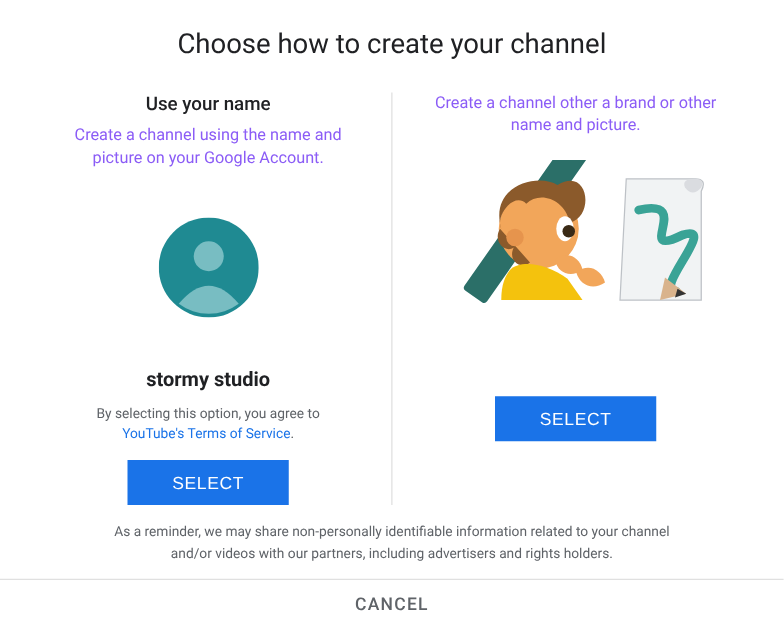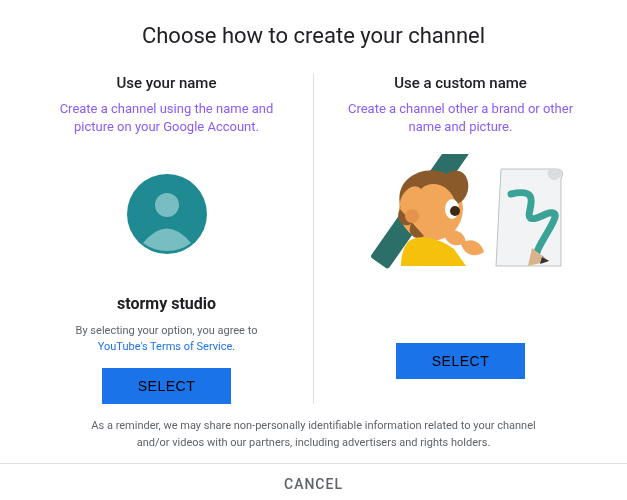--- a/index.html
+++ b/index.html
@@ -9,21 +9,21 @@
     .option { flex: 1; display: flex; flex-direction: column; align-items: center; padding: 0 20px; min-height: 300px; position: relative; }
     .option.left { border-right: 1px solid #e0e0e0; }
     .option-heading { font-size: 15px; font-weight: 500; margin-bottom: 8px; }
     .option-desc { font-size: 13px; color: #8b5cf6; text-align: center; line-height: 1.4; margin-bottom: 18px; }
     .illustration-area { height: 120px; display: flex; align-items: center; justify-content: center; margin-bottom: 12px; }
     .avatar { width: 80px; height: 80px; }
     .custom-illustration { width: 210px; height: 120px; }
     .user-name { font-size: 16px; font-weight: 700; margin-top: 8px; margin-bottom: 10px; }
     .agree { font-size: 11px; color: #5f6368; text-align: center; line-height: 1.4; }
     .agree a { color: #1a73e8; text-decoration: none; }
-    .select-btn { margin-top: 14px; background: #1a73e8; color: #000000; border: none; padding: 10px 36px; font-size: 14px; font-weight: 500; cursor: pointer; letter-spacing: 0.5px; }
+    .select-btn { margin-top: 14px; background: #1a73e8; color: #ffffff; border: none; padding: 10px 36px; font-size: 14px; font-weight: 500; cursor: pointer; letter-spacing: 0.5px; }
     .left-spacer { height: 0; }
     .right-spacer { height: 43px; }
     .footer-note { font-size: 11px; color: #5f6368; text-align: center; line-height: 1.5; padding: 14px 80px 12px; }
     .footer-bar { border-top: 1px solid #e0e0e0; text-align: center; padding: 12px 0; font-size: 14px; font-weight: 500; letter-spacing: 1px; color: #5f6368; cursor: pointer; }
   </style>
 </head>
 <body>
 
 <h1 class="title">Choose how to create your channel</h1>
 
@@ -34,29 +34,28 @@
     <div class="option-desc">Create a channel using the name and picture on your Google Account.</div>
     <div class="illustration-area">
       <svg class="avatar" viewBox="0 0 80 80">
         <circle cx="40" cy="40" r="40" fill="#1f8a92"></circle>
         <circle cx="40" cy="31" r="12" fill="#78bdc2"></circle>
         <path d="M 16 69 Q 40 40 64 69 A 40 40 0 0 1 16 69 Z" fill="#78bdc2"></path>
       </svg>
     </div>
     <div class="user-name">stormy studio</div>
     <div class="agree">
-      <span>By selecting your option, you agree to</span><br>
+      <span>By selecting this option, you agree to</span><br>
       <a href="#">YouTube's Terms of Service</a>.
     </div>
     <div class="left-spacer"></div>
     <button class="select-btn">SELECT</button>
   </div>
 
   <div class="option">
-    <div class="option-heading">Use a custom name</div>
     <div class="option-desc">Create a channel other a brand or other name and picture.</div>
     <div class="illustration-area">
       <svg class="custom-illustration" viewBox="0 0 210 120">
 
         <path d="M 145 15 L 200 15 Q 210 15 205 25 L 205 112 L 140 112 Z" fill="#f1f3f4" stroke="#bdc1c6" stroke-width="1"></path>
         <path d="M 200 15 Q 208 15 205 22 Q 198 30 192 22 Q 189 15 200 15 Z" fill="#dadce0"></path>
 
         <path d="M 155 40 C 200 30 150 80 190 60 C 220 50 165 105 185 105" fill="none" stroke="#3aa396" stroke-width="7" stroke-linecap="round"></path>
 
         <rect x="100" y="-20" width="22" height="150" rx="3" fill="#2b6f68" transform="rotate(35 100 -20)"></rect>

